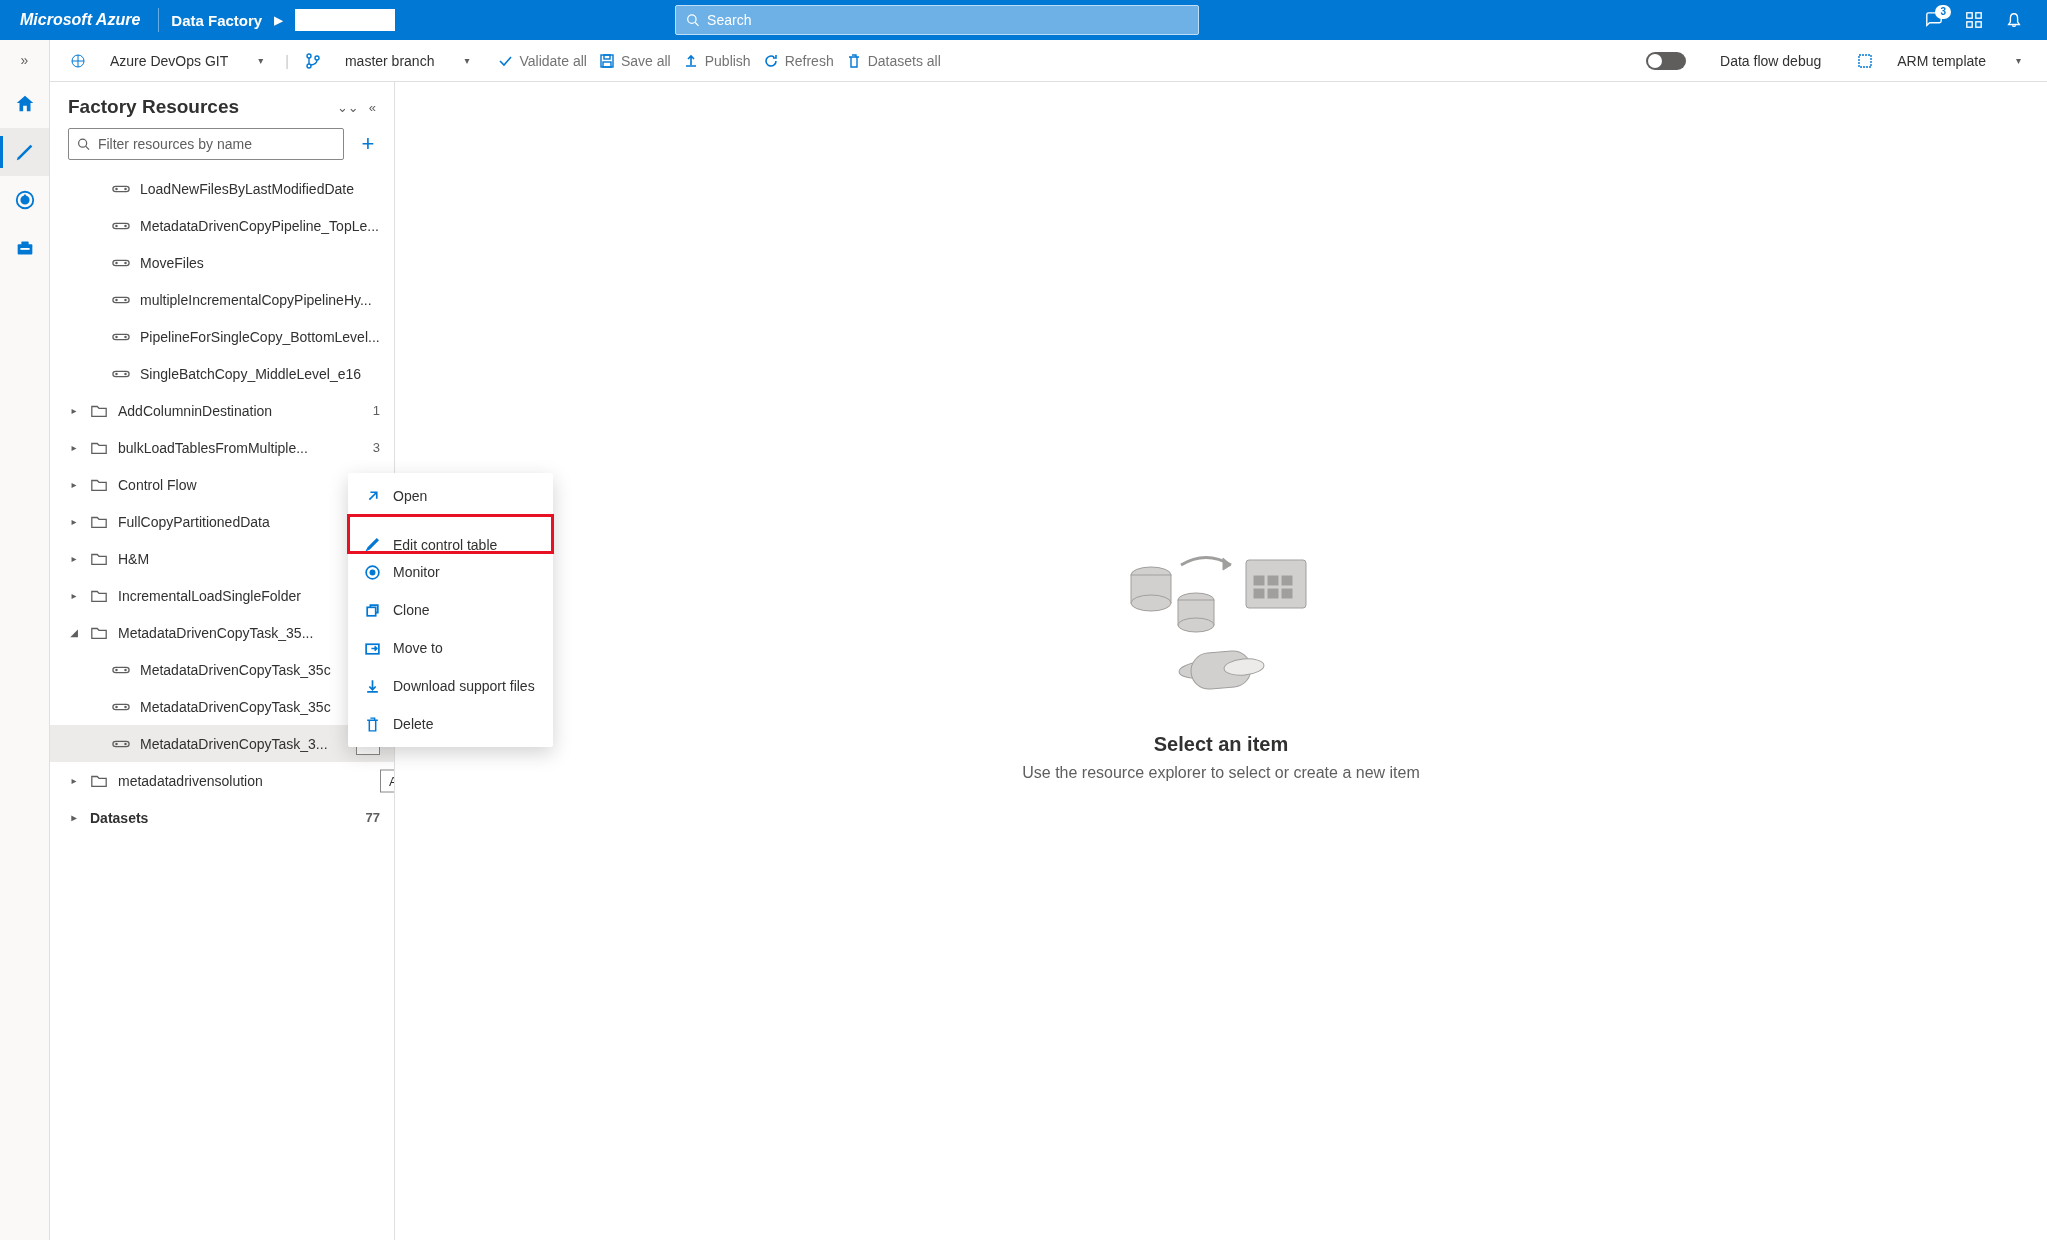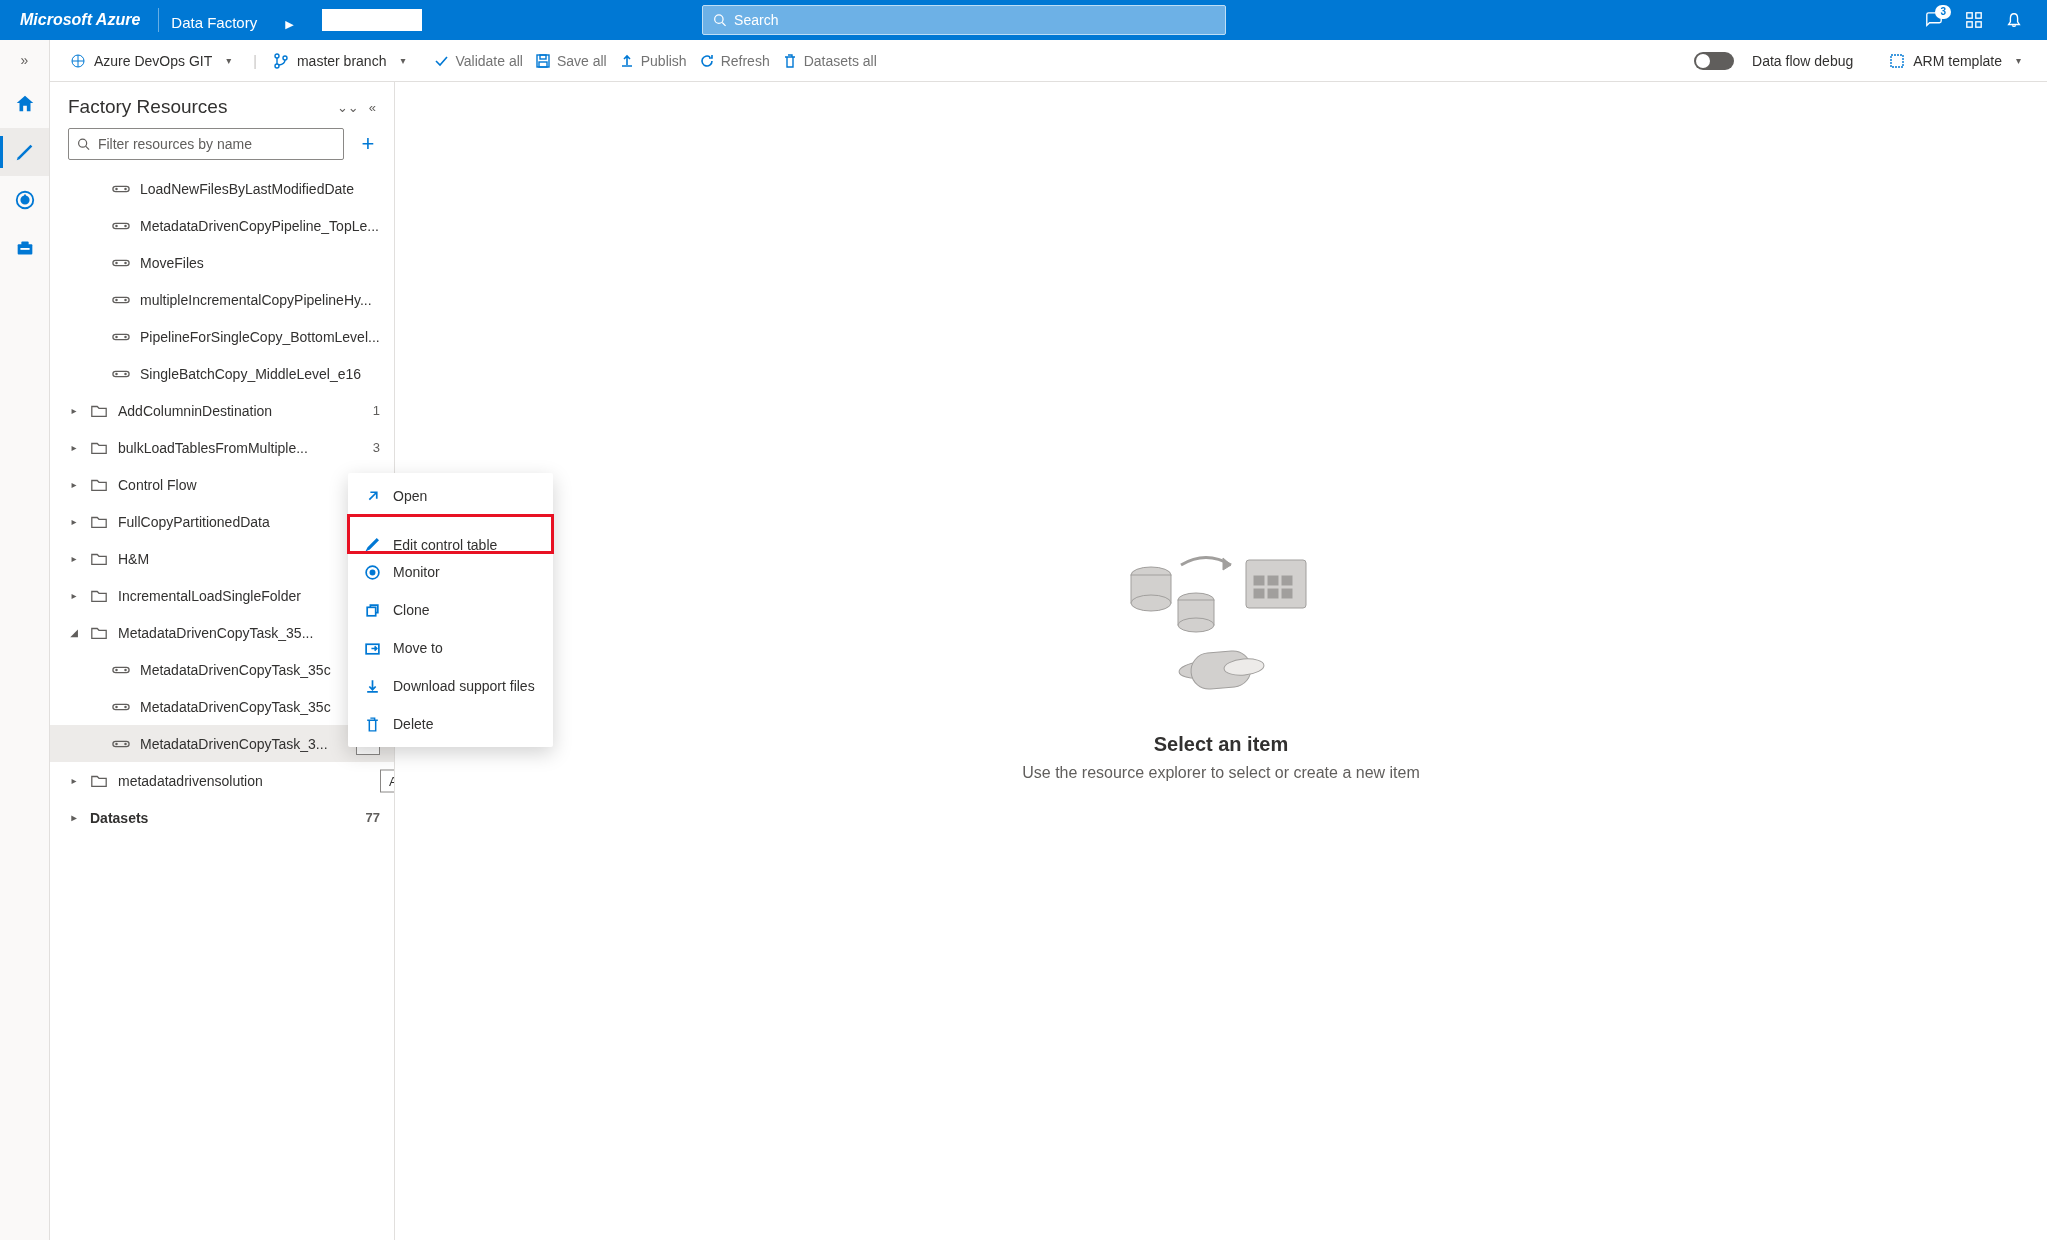--- a/index.html
+++ b/index.html
@@ -6,21 +6,21 @@
   html, body { height: 100%; width: 100%; font-family: "Segoe UI", Arial, sans-serif; font-size: 14px; color: #323130; overflow: hidden; }
 
   
   .top-header {
     display: flex; align-items: center;
     height: 40px; background: #0078d4; color: #fff;
     padding: 0 8px;
   }
   .top-header .brand { font-size: 16px; font-weight: 600; padding: 0 12px; font-style: italic; }
   .top-header .sep { width: 1px; height: 24px; background: rgba(255,255,255,0.4); margin: 0 6px; }
-  .top-header .breadcrumb { display: flex; align-items: flex-end; gap: 22px; padding-left: 6px; }
+  .top-header .breadcrumb { display: flex; align-items: center; gap: 6px; padding-left: 6px; font-weight: bold; }
   .top-header .breadcrumb span { font-size: 15px; }
   .top-header .breadcrumb .caret { font-size: 11px; margin-left: 6px; }
   .top-header .redact { width: 100px; height: 22px; background: #fff; margin-left: 6px; }
   .top-header .spacer { flex: 0 0 auto; width: 280px; }
   .search-box {
     display:flex; align-items:center; gap:8px;
     background: #6db1e6; color:#fff; height:30px;
     width: 524px; padding:0 10px; border-radius:2px;
     border:1px solid #bedef5;
   }
@@ -50,42 +50,42 @@
   .nav-rail .rail-item svg { width:22px; height:22px; }
 
   
   .main-col { flex:1; display:flex; flex-direction:column; min-width:0; }
 
   
   .action-bar {
     height:42px; border-bottom:1px solid #e1dfdd; display:flex; align-items:center; padding:0 20px; gap:12px; color:#323130;
     font-size:14px;
   }
-  .action-bar .grp { display:flex; align-items:center; gap:8px; }
+  .action-bar .grp { display:flex; align-items:center; gap:24px; }
   .action-bar .chev-down { font-size:10px; color:#605e5c; padding:0 6px; }
   .action-bar .pipe { color:#c8c6c4; margin:0 4px; }
   .action-bar .tool { display:flex; align-items:flex-end; gap:6px; color:#737373; cursor:pointer; }
   .action-bar .tool svg, .action-bar .grp svg { width:16px; height:16px; stroke:#0078d4; fill:none; }
   .action-bar .spacer { flex:1; }
   .toggle-pill {
     width:40px; height:18px; border-radius:9px; background:#605e5c; position:relative; display:inline-block;
   }
   .toggle-pill::after {
     content:""; position:absolute; left:2px; top:2px; width:14px; height:14px; border-radius:50%; background:#fff;
   }
 
   
   .split { flex:1; display:flex; min-height:0; }
   .res-panel {
     width: 345px; border-right:1px solid #e1dfdd; display:flex; flex-direction:column; min-width:0;
   }
   .res-header {
     display:flex; align-items:center; justify-content:space-between; padding:14px 18px 10px 18px;
   }
-  .res-header h3 { font-size:19px; font-weight:400; }
+  .res-header h3 { font-size:19px; font-weight:700; }
   .res-header .hdr-ctrls { display:flex; gap:10px; color:#605e5c; font-size:13px; }
   .filter-row { display:flex; align-items:center; gap:12px; padding:0 14px 10px 18px; }
   .filter-input {
     flex:1; display:flex; align-items:center; gap:8px;
     border:1px solid #8a8886; height:32px; padding:0 8px; color:#605e5c;
     border-radius:2px;
   }
   .filter-input input { border:none; outline:none; font-size:14px; width:100%; }
   .filter-input input::placeholder { color:#605e5c; }
   .add-btn { color:#0078d4; font-size:22px; line-height:1; width:24px; text-align:center; cursor:pointer; font-weight:300; }

